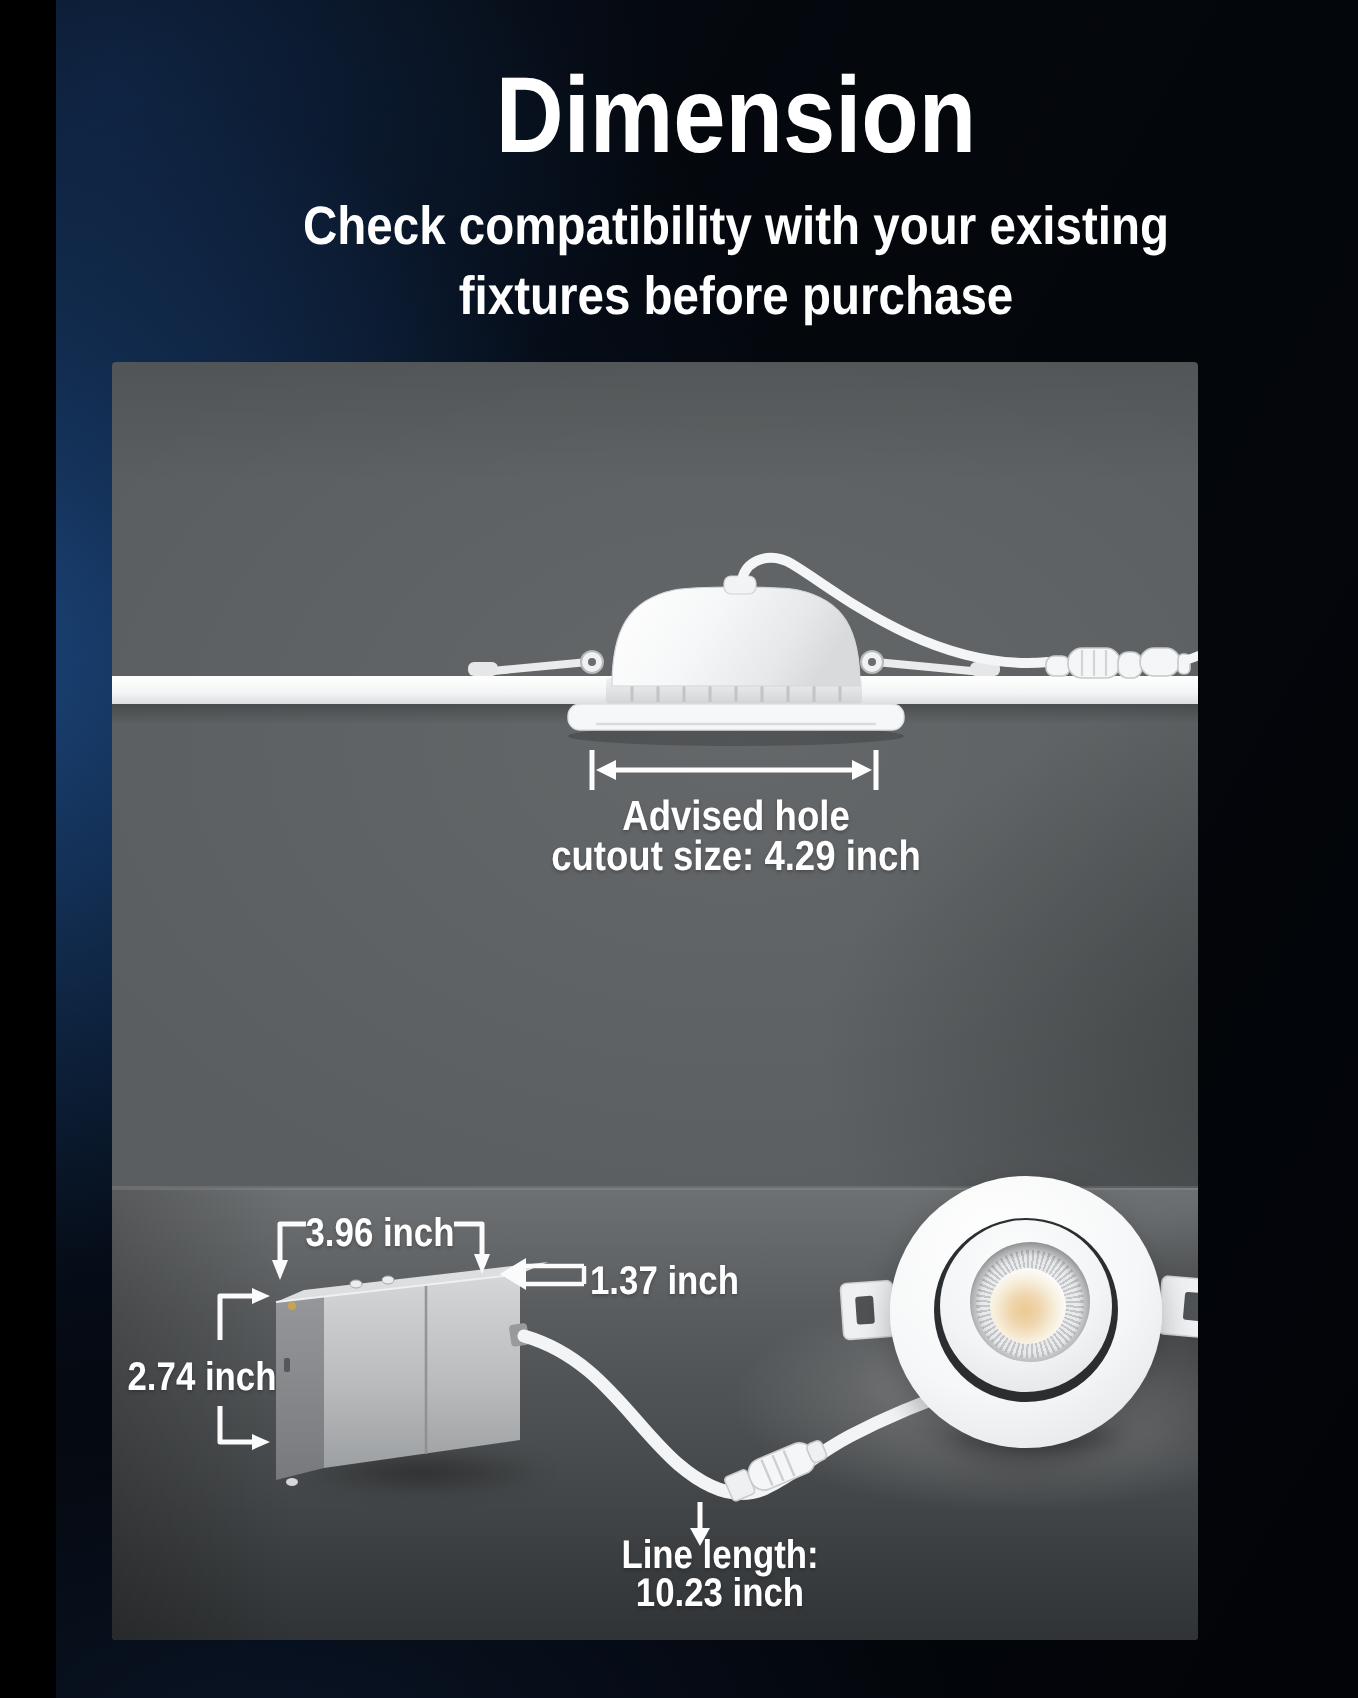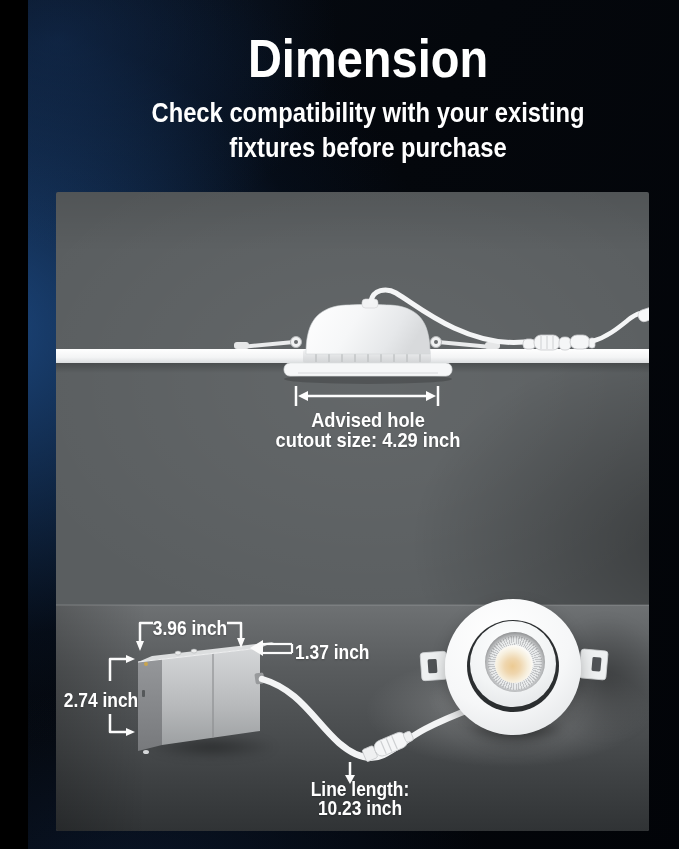--- a/index.html
+++ b/index.html
@@ -17,21 +17,21 @@
     position:absolute;left:50%;top:30px;white-space:nowrap;
     transform:translateX(-50%) scaleX(0.87);
     font-size:54px;font-weight:bold;color:#ffffff;line-height:56px;letter-spacing:0px;
   }
   .hdr-sub{
     position:absolute;left:50%;top:96px;width:620px;margin-left:-310px;
     transform:scaleX(0.88);transform-origin:center;
     text-align:center;color:#ffffff;font-size:27px;font-weight:bold;line-height:35px;
   }
   .panel{
-    position:absolute;left:28px;top:192px;width:593px;height:639px;
+    position:absolute;left:28px;top:181px;width:543px;height:639px;
     background:#5a5e60;border-radius:2px;overflow:hidden;
   }
   .panel-shade{
     position:absolute;inset:0;
     background:
       radial-gradient(420px 300px at 640px 352px, rgba(0,0,0,0.36), transparent 68%),
       linear-gradient(180deg, rgba(0,0,0,0.10), rgba(0,0,0,0) 60px),
       radial-gradient(520px 360px at 312px 190px, rgba(255,255,255,0.06), transparent 72%),
       radial-gradient(900px 520px at 312px 240px, transparent 62%, rgba(0,0,0,0.12) 100%);
   }

